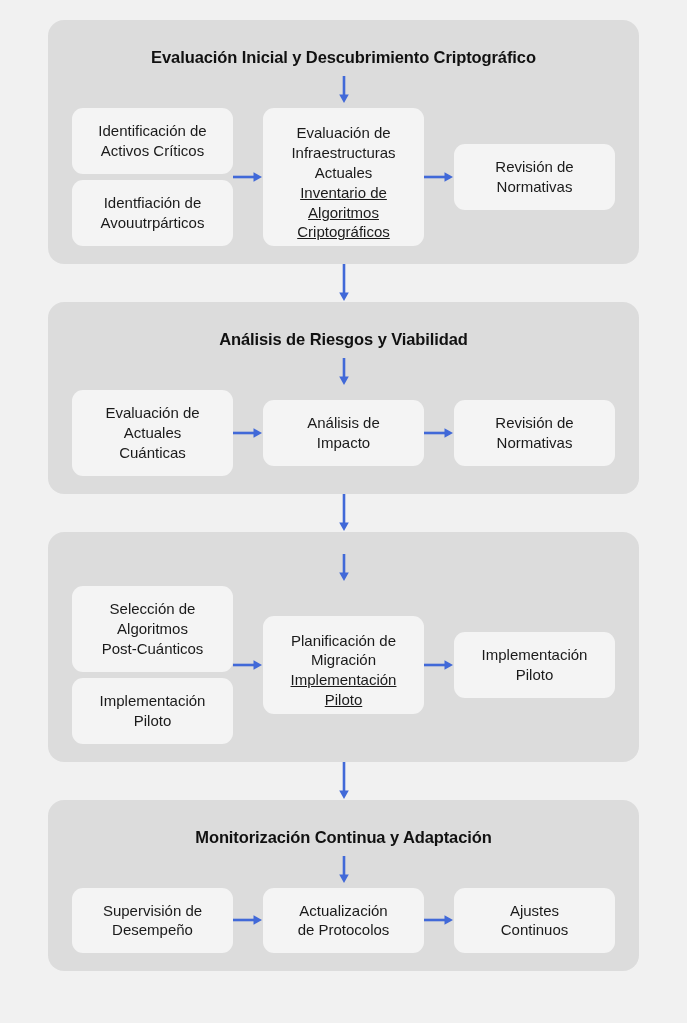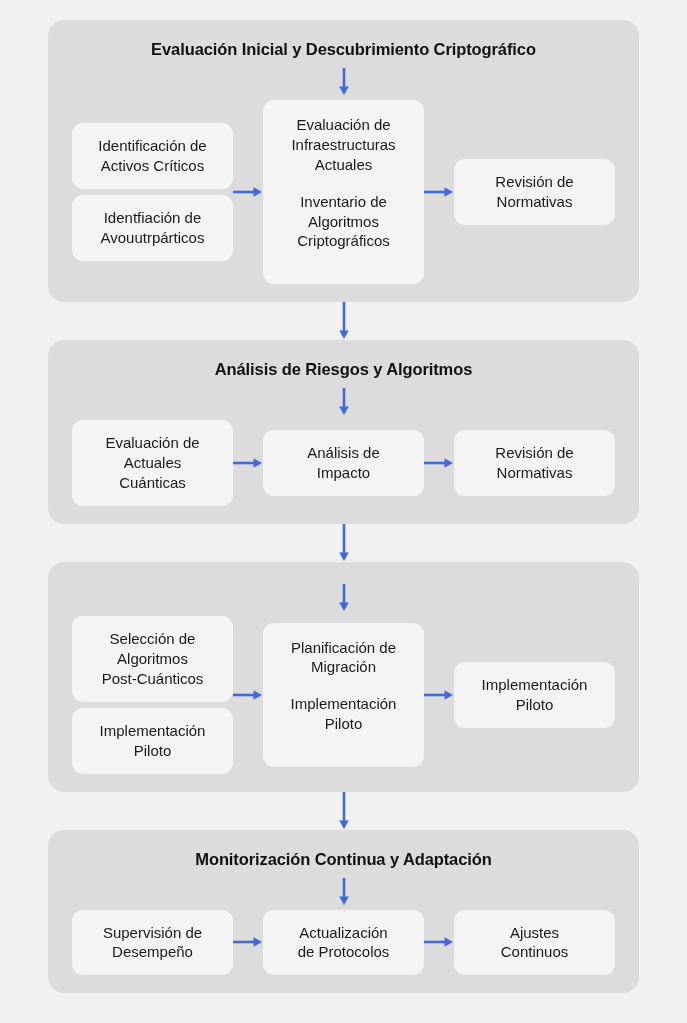--- a/index.html
+++ b/index.html
@@ -39,21 +39,21 @@
     align-items: center;
   }
 
   .section-title {
     font-size: 16.5px;
     font-weight: bold;
     color: #111111;
     text-align: right;
     letter-spacing: -0.1px;
     line-height: 1.2;
-    margin: 4px 0 2px 0;
+    margin: 12px 0 2px 0;
   }
 
   
   .arrow-down {
     width: 14px;
     height: 28px;
     display: block;
     flex: none;
   }
   .arrow-down.title-gap {
@@ -99,25 +99,25 @@
     padding: 13px 26px;
     box-sizing: border-box;
     text-align: center;
     font-size: 15px;
     line-height: 1.33;
     color: #1a1a1a;
     width: 100%;
   }
 
   .node.tall {
-    padding: 15px 10px 33px 10px;
+    padding: 15px 10px 4px 10px;
   }
 
   .node-block + .node-block {
-    margin-top: 17px;
+    text-decoration: underline;
   }
   .node-block {
     text-align: center;
   }
 
   .gap-h {
     width: 30px;
     display: flex;
     align-items: center;
     justify-content: center;
@@ -169,21 +169,21 @@
       </div>
     </div>
   </div>
 
   <svg class="connector" viewBox="0 0 14 38">
     <line x1="7" y1="0" x2="7" y2="30" stroke="#4169d8" stroke-width="2.6"></line>
     <polygon points="7,37 2.2,28.5 11.8,28.5" fill="#4169d8"></polygon>
   </svg>
 
   <div class="section">
-    <div class="section-title">Análisis de Riesgos y Algoritmos</div>
+    <div class="section-title">Análisis de Riesgos y Viabilidad</div>
 
     <svg class="arrow-down title-gap" viewBox="0 0 14 28">
       <line x1="7" y1="0" x2="7" y2="20" stroke="#4169d8" stroke-width="2.6"></line>
       <polygon points="7,27 2.2,18.5 11.8,18.5" fill="#4169d8"></polygon>
     </svg>
 
     <div class="row">
       <div class="col col-side">
         <div class="node">Evaluación de Actuales Cuánticas</div>
       </div>

